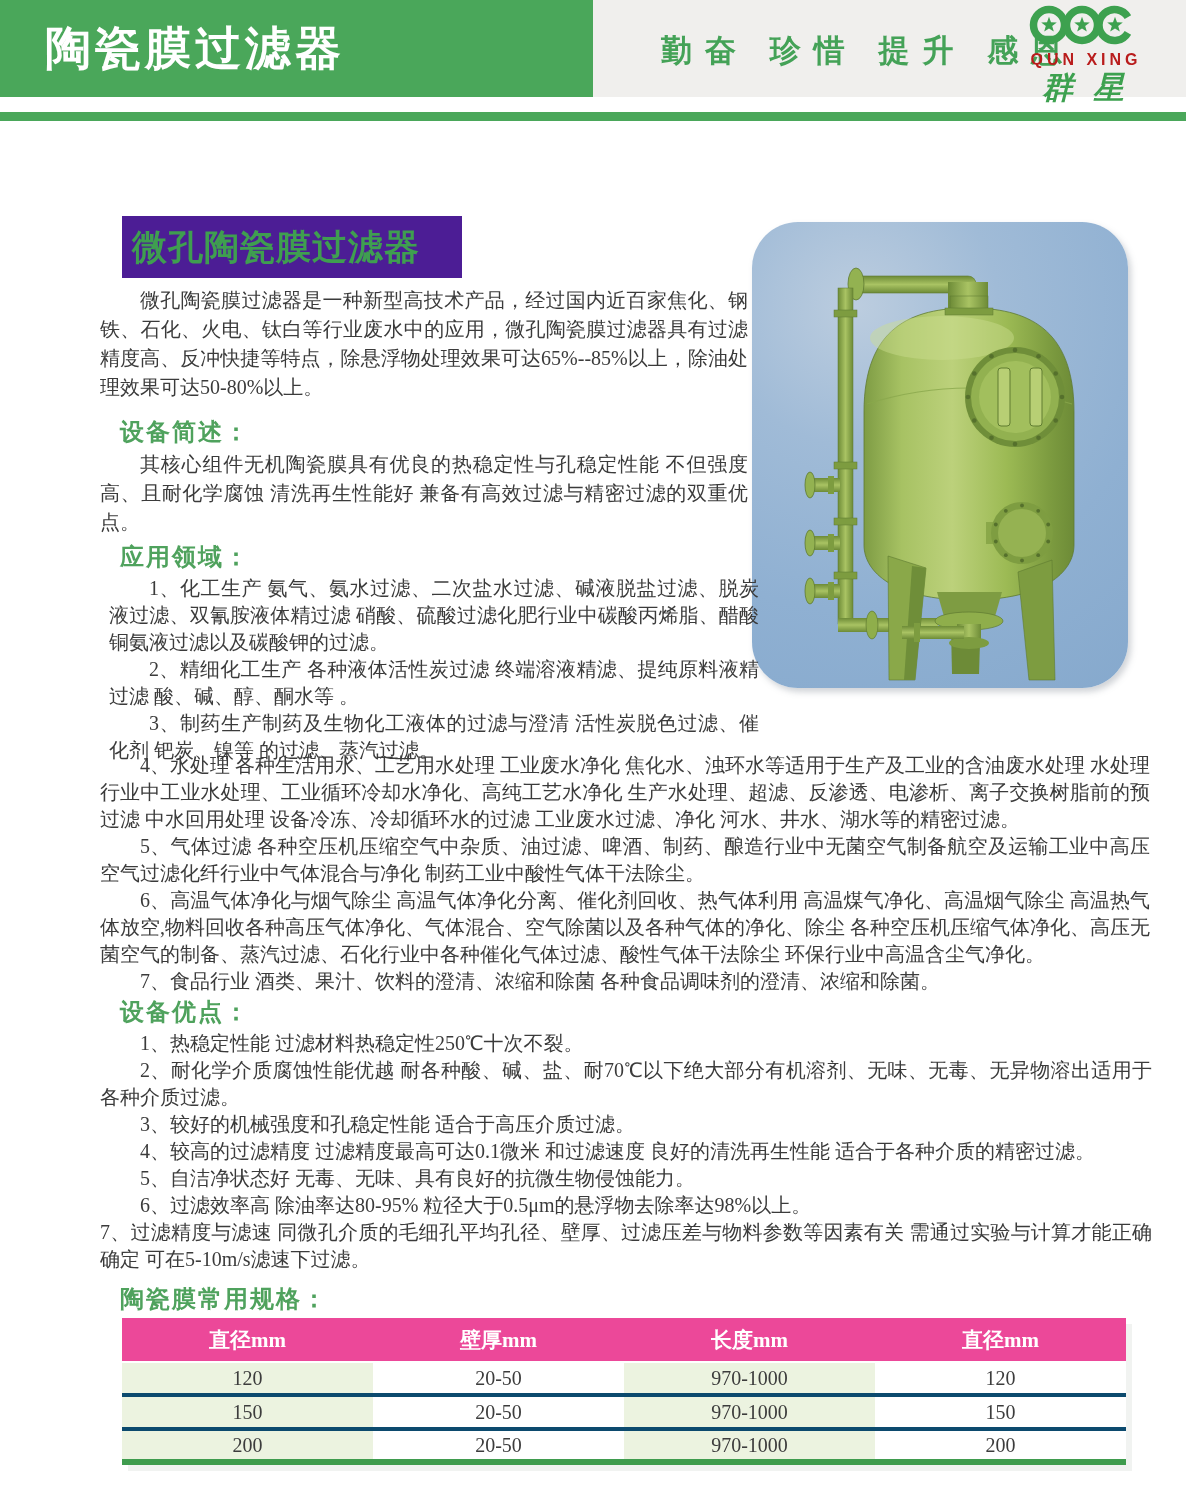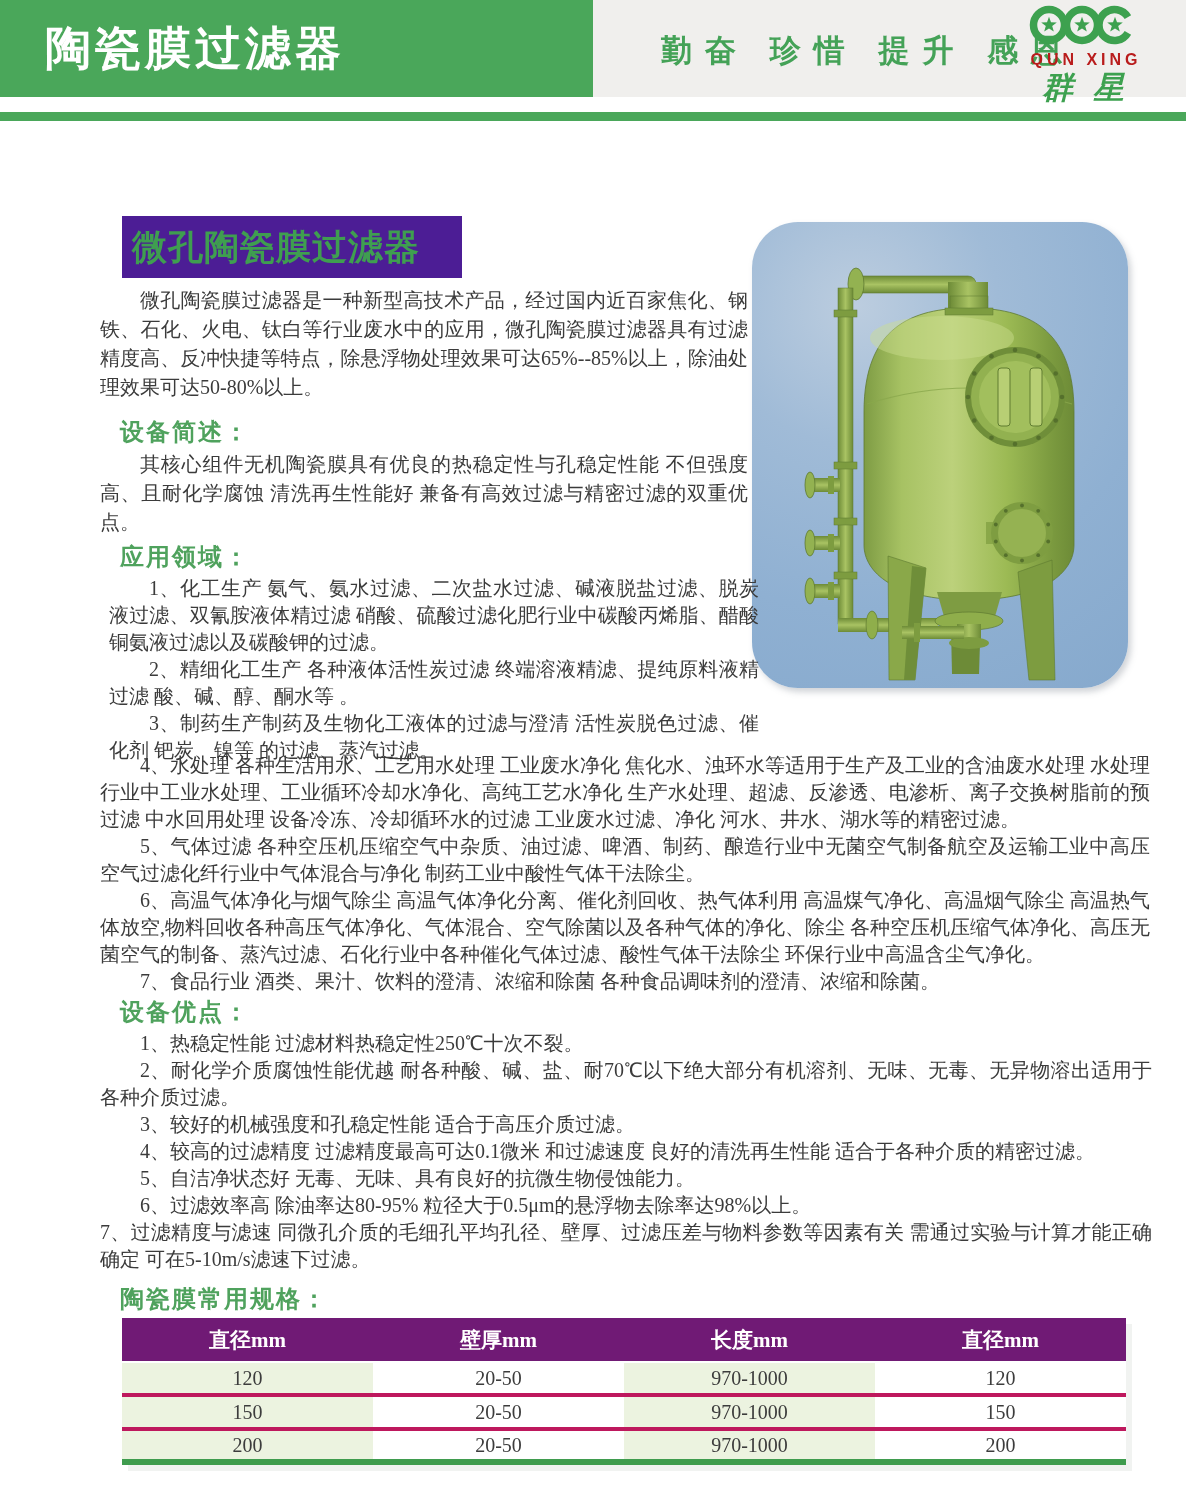--- a/index.html
+++ b/index.html
@@ -81,27 +81,27 @@
     box-shadow:3px 4px 6px rgba(120,130,140,0.35);
     overflow:hidden;
   }
   
   #spec-table-wrap {
     position:absolute; left:122px; top:1318px; width:1004px;
     box-shadow:6px 6px 0 rgba(60,80,60,0.07);
   }
   table { width:100%; border-collapse:separate; border-spacing:0; table-layout:fixed; }
   th {
-    background:#701a75; color:#ffffff; font-weight:bold;
+    background:#ec4899; color:#ffffff; font-weight:bold;
     font-family:"Liberation Serif", serif; font-size:21px;
     height:45px; text-align:center; border-bottom:2px solid #ffffff;
   }
   td {
     font-size:20px; color:#3c3c3c; text-align:center; height:34px;
-    border-bottom:4px solid #be185d; background:#ffffff;
+    border-bottom:4px solid #0c4a6e; background:#ffffff;
   }
   td:nth-child(odd) { background:#ecf3e0; }
   tbody tr:last-child td { border-bottom:6px solid #3f9c4e; }
 </style>
 </head>
 <body>
 
 <div id="page">
 
   <div class="banner-green">

